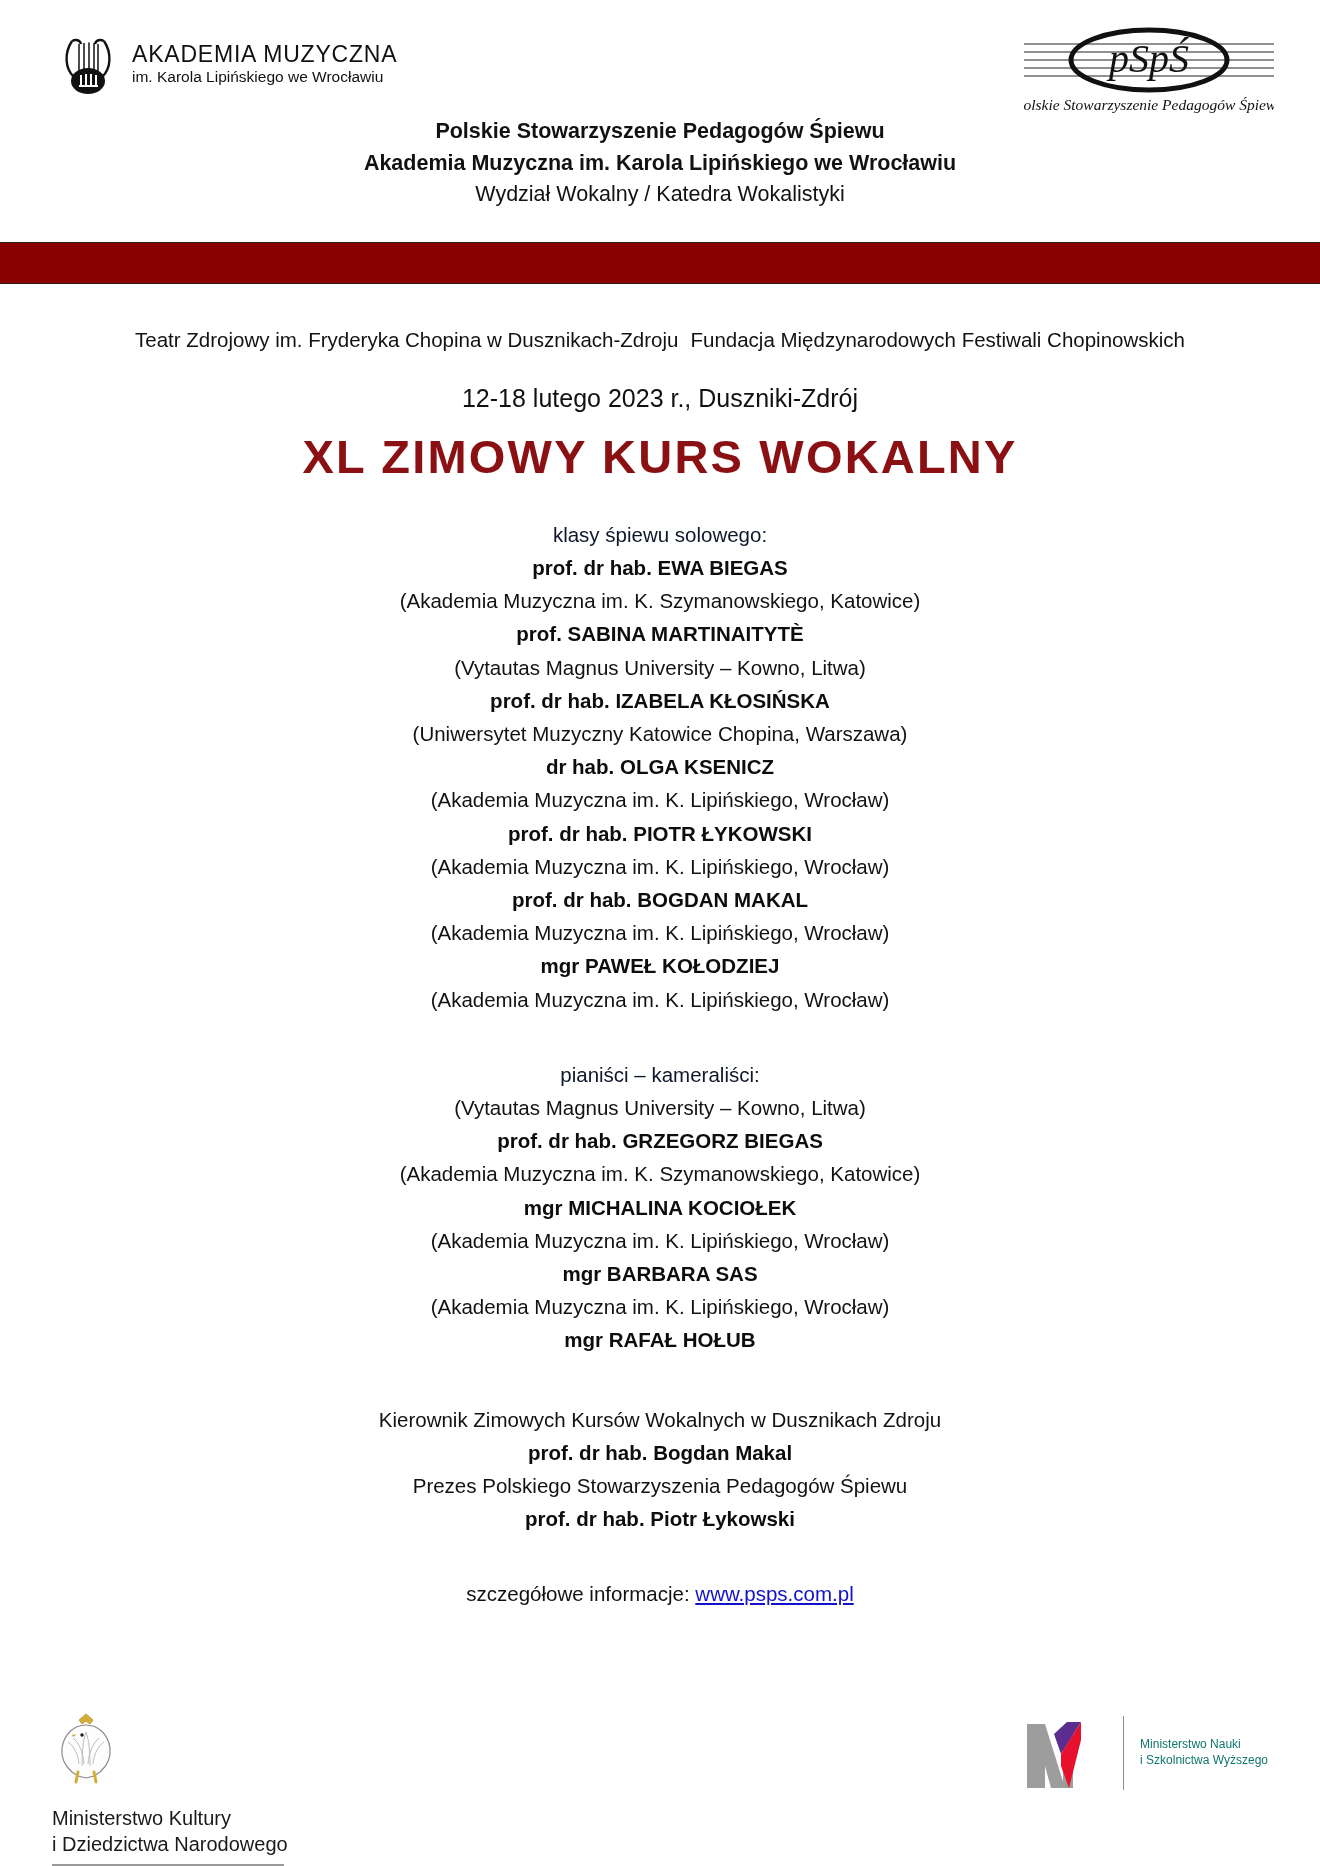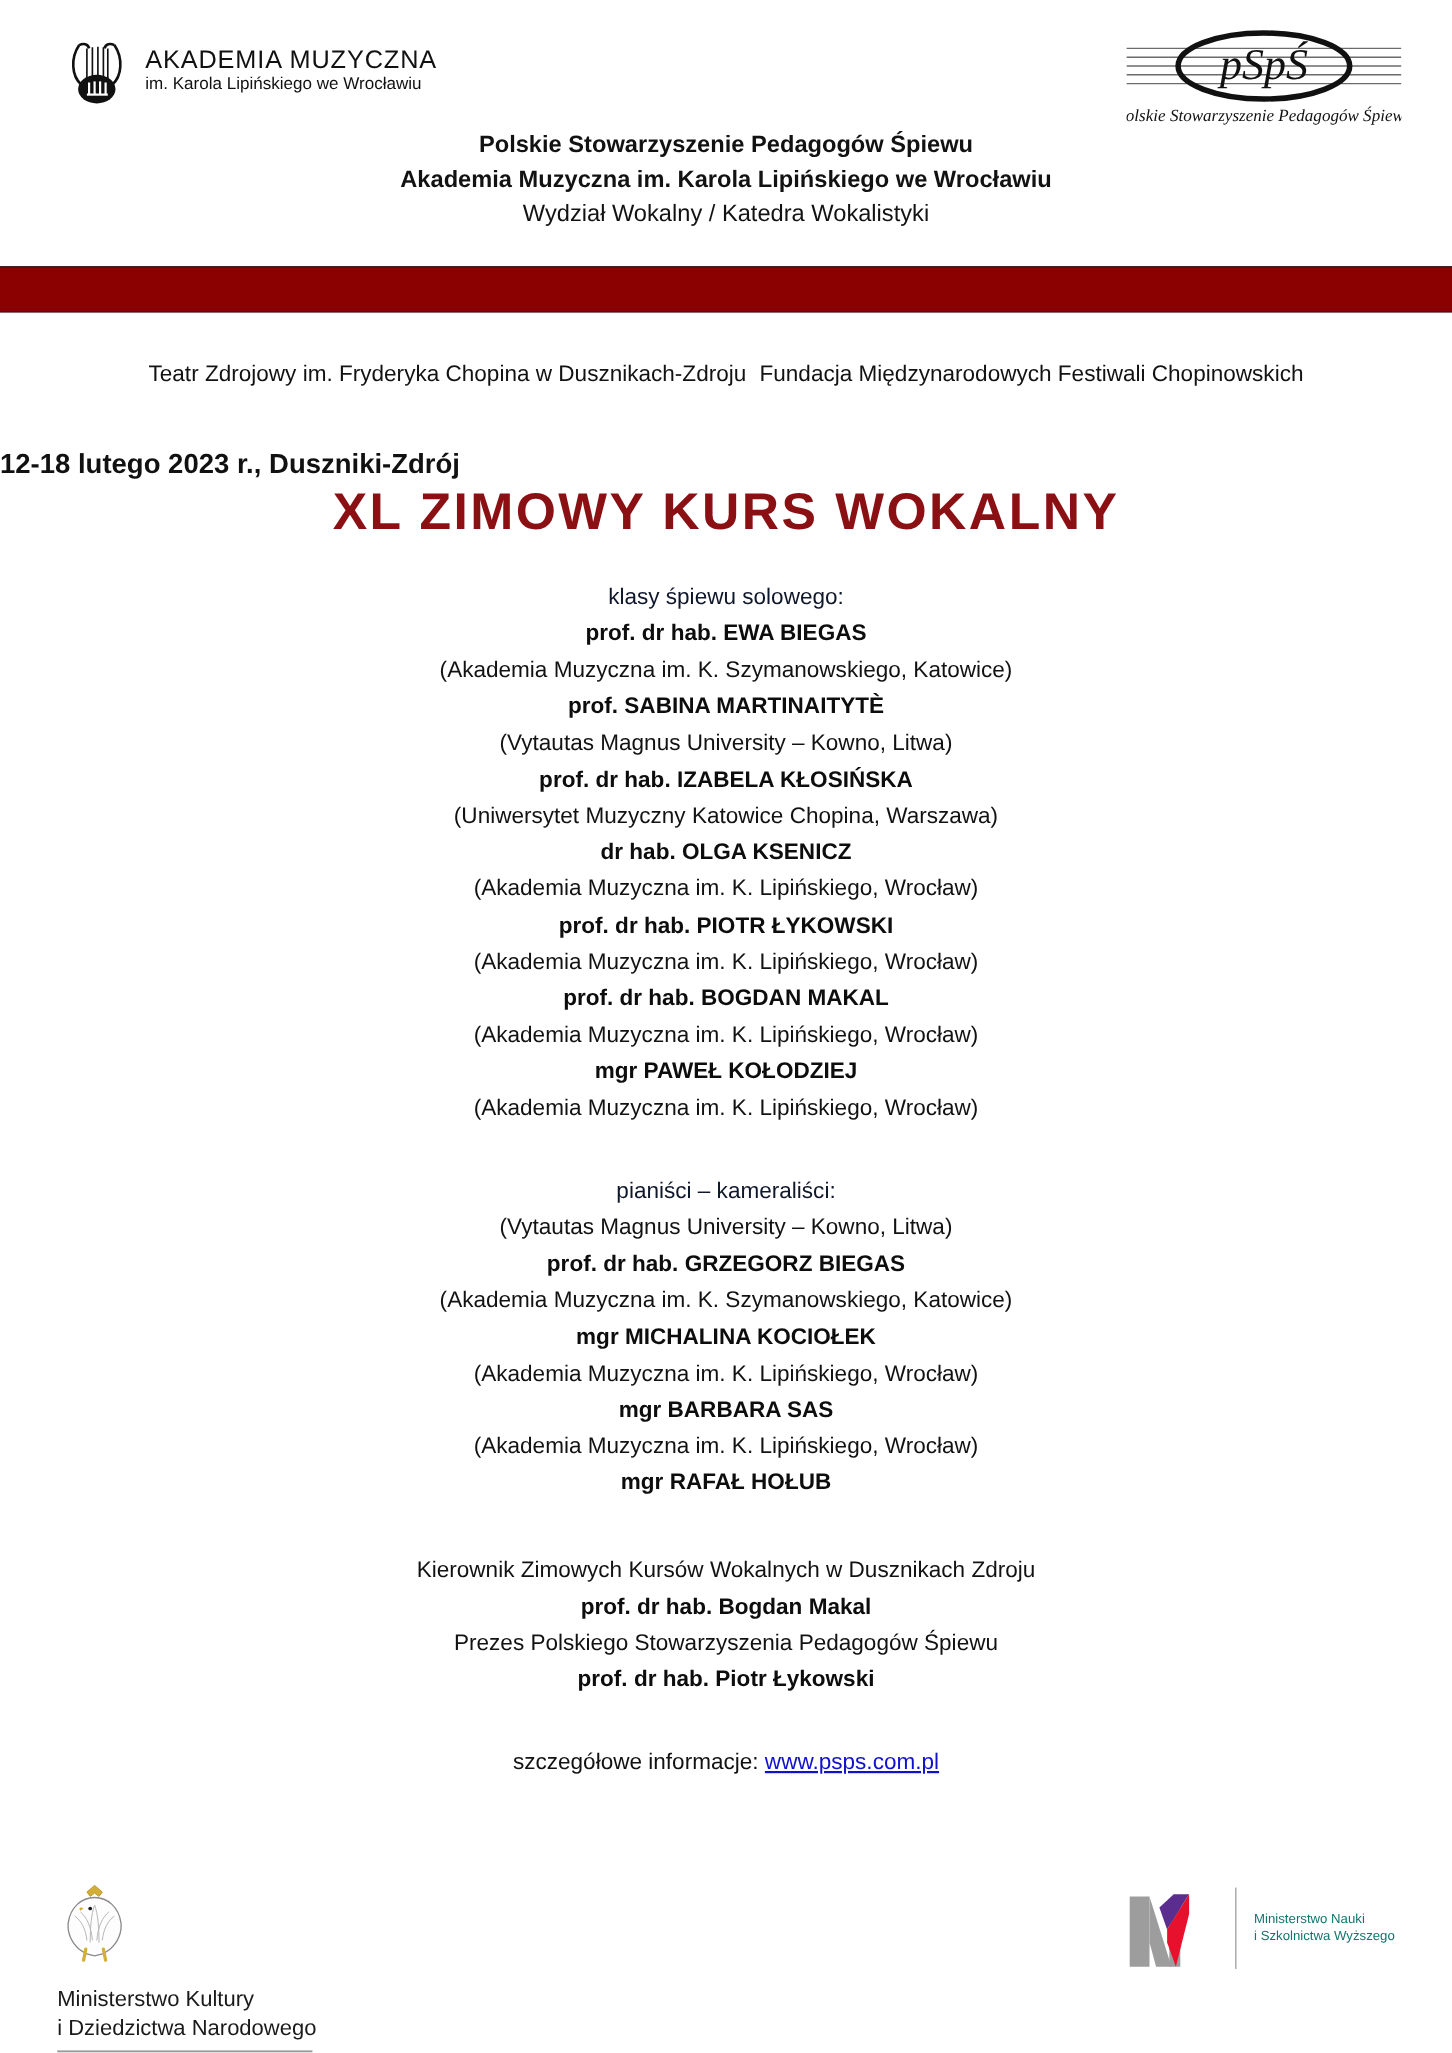--- a/index.html
+++ b/index.html
@@ -82,28 +82,28 @@
     display: flex;
     justify-content: center;
     gap: 12px;
     font-size: 20.5px;
     color: #121212;
     white-space: nowrap;
   }
 
   
   .event-date {
-    text-align: left;
-    margin-top: 56px;
+    text-align: center;
+    margin-top: 32px;
     font-size: 25px;
     color: #111;
-    font-weight: bold;
   }
   .event-title {
     text-align: center;
+    margin-top: 16px;
     font-size: 47px;
     font-weight: bold;
     color: #8b1014;
     letter-spacing: 2.2px;
   }
 
   
   .section {
     text-align: center;
     margin-top: 34px;

